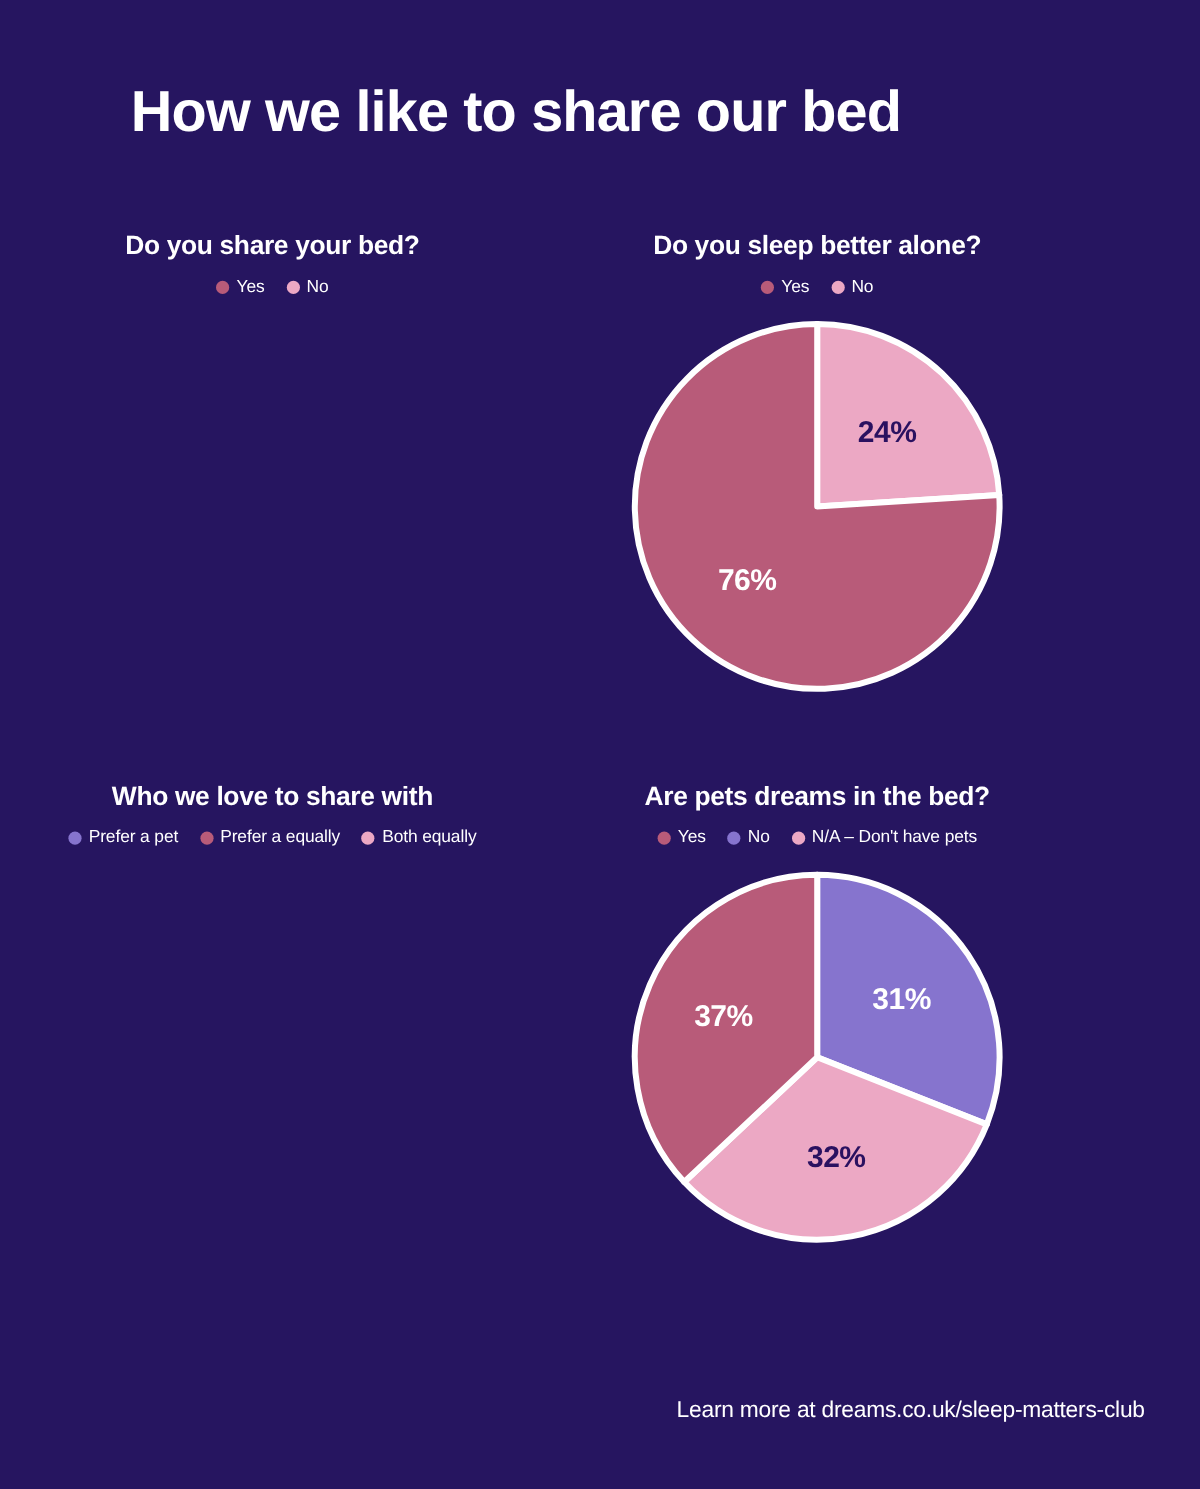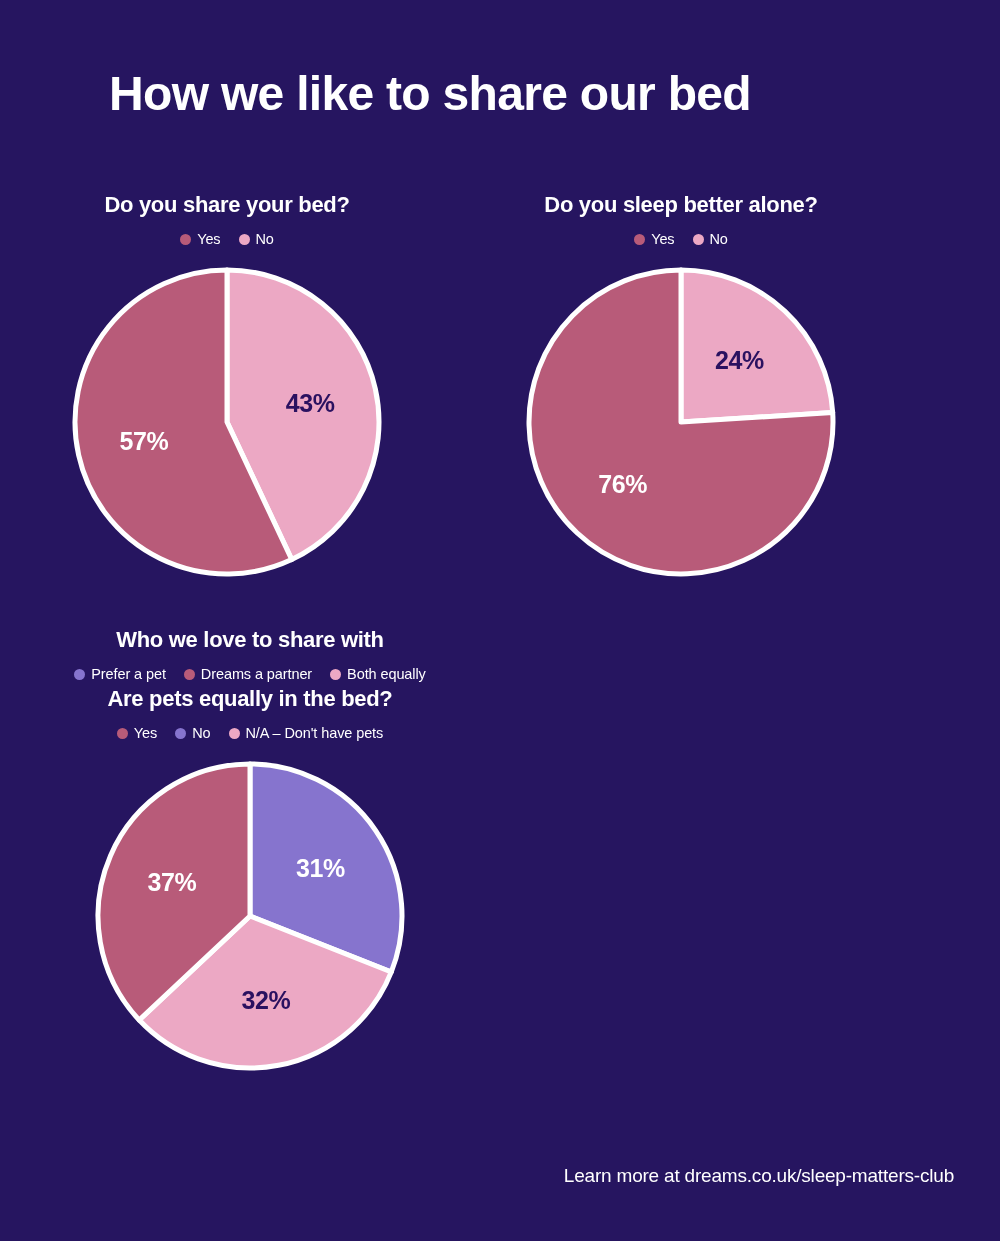--- a/index.html
+++ b/index.html
@@ -104,28 +104,20 @@
         <div class="legend">
             <div class="legend-item">
               <span class="legend-dot" style="background: rgb(184, 91, 121);"></span>
               <span class="legend-label">Yes</span>
             </div>
             <div class="legend-item">
               <span class="legend-dot" style="background: rgb(236, 168, 196);"></span>
               <span class="legend-label">No</span>
             </div>
           </div>
-        <div class="pie-wrap">
-            <svg width="318" height="318" viewBox="0 0 318 318" class="pie-svg">
-              <path d="M 159 159 L 159.00 7.00 A 152 152 0 0 1 223.72 296.53 Z" fill="#eca8c4" stroke="#ffffff" stroke-width="5" stroke-linejoin="round"></path>
-              <path d="M 159 159 L 223.72 296.53 A 152 152 0 1 1 159.00 7.00 Z" fill="#b85b79" stroke="#ffffff" stroke-width="5" stroke-linejoin="round"></path>
-              <text x="242.1" y="140.4" text-anchor="middle" dominant-baseline="central" fill="#2a1160" class="slice-label">43%</text>
-              <text x="75.9" y="177.6" text-anchor="middle" dominant-baseline="central" fill="#ffffff" class="slice-label">57%</text>
-            </svg>
-          </div>
       </div>
       <div class="chart-cell">
         <div class="chart-title">Do you sleep better alone?</div>
         <div class="legend">
             <div class="legend-item">
               <span class="legend-dot" style="background: rgb(184, 91, 121);"></span>
               <span class="legend-label">Yes</span>
             </div>
             <div class="legend-item">
               <span class="legend-dot" style="background: rgb(236, 168, 196);"></span>
@@ -135,40 +127,40 @@
         <div class="pie-wrap">
             <svg width="318" height="318" viewBox="0 0 318 318" class="pie-svg">
               <path d="M 159 159 L 159.00 7.00 A 152 152 0 0 1 310.70 149.46 Z" fill="#eca8c4" stroke="#ffffff" stroke-width="5" stroke-linejoin="round"></path>
               <path d="M 159 159 L 310.70 149.46 A 152 152 0 1 1 159.00 7.00 Z" fill="#b85b79" stroke="#ffffff" stroke-width="5" stroke-linejoin="round"></path>
               <text x="217.3" y="97.0" text-anchor="middle" dominant-baseline="central" fill="#2a1160" class="slice-label">24%</text>
               <text x="100.7" y="221.0" text-anchor="middle" dominant-baseline="central" fill="#ffffff" class="slice-label">76%</text>
             </svg>
           </div>
       </div>
     </div>
-    <div class="chart-row" style="margin-top:44px;flex-direction:column;">
+    <div class="chart-row" style="margin-top:68px;">
       <div class="chart-cell">
         <div class="chart-title">Who we love to share with</div>
         <div class="legend">
             <div class="legend-item">
               <span class="legend-dot" style="background: rgb(134, 116, 206);"></span>
               <span class="legend-label">Prefer a pet</span>
             </div>
             <div class="legend-item">
               <span class="legend-dot" style="background: rgb(184, 91, 121);"></span>
-              <span class="legend-label">Dreams a partner</span>
+              <span class="legend-label">Prefer a equally</span>
             </div>
             <div class="legend-item">
               <span class="legend-dot" style="background: rgb(236, 168, 196);"></span>
               <span class="legend-label">Both equally</span>
             </div>
           </div>
       </div>
       <div class="chart-cell">
-        <div class="chart-title">Are pets equally in the bed?</div>
+        <div class="chart-title">Are pets dreams in the bed?</div>
         <div class="legend">
             <div class="legend-item">
               <span class="legend-dot" style="background: rgb(184, 91, 121);"></span>
               <span class="legend-label">Yes</span>
             </div>
             <div class="legend-item">
               <span class="legend-dot" style="background: rgb(134, 116, 206);"></span>
               <span class="legend-label">No</span>
             </div>
             <div class="legend-item">

